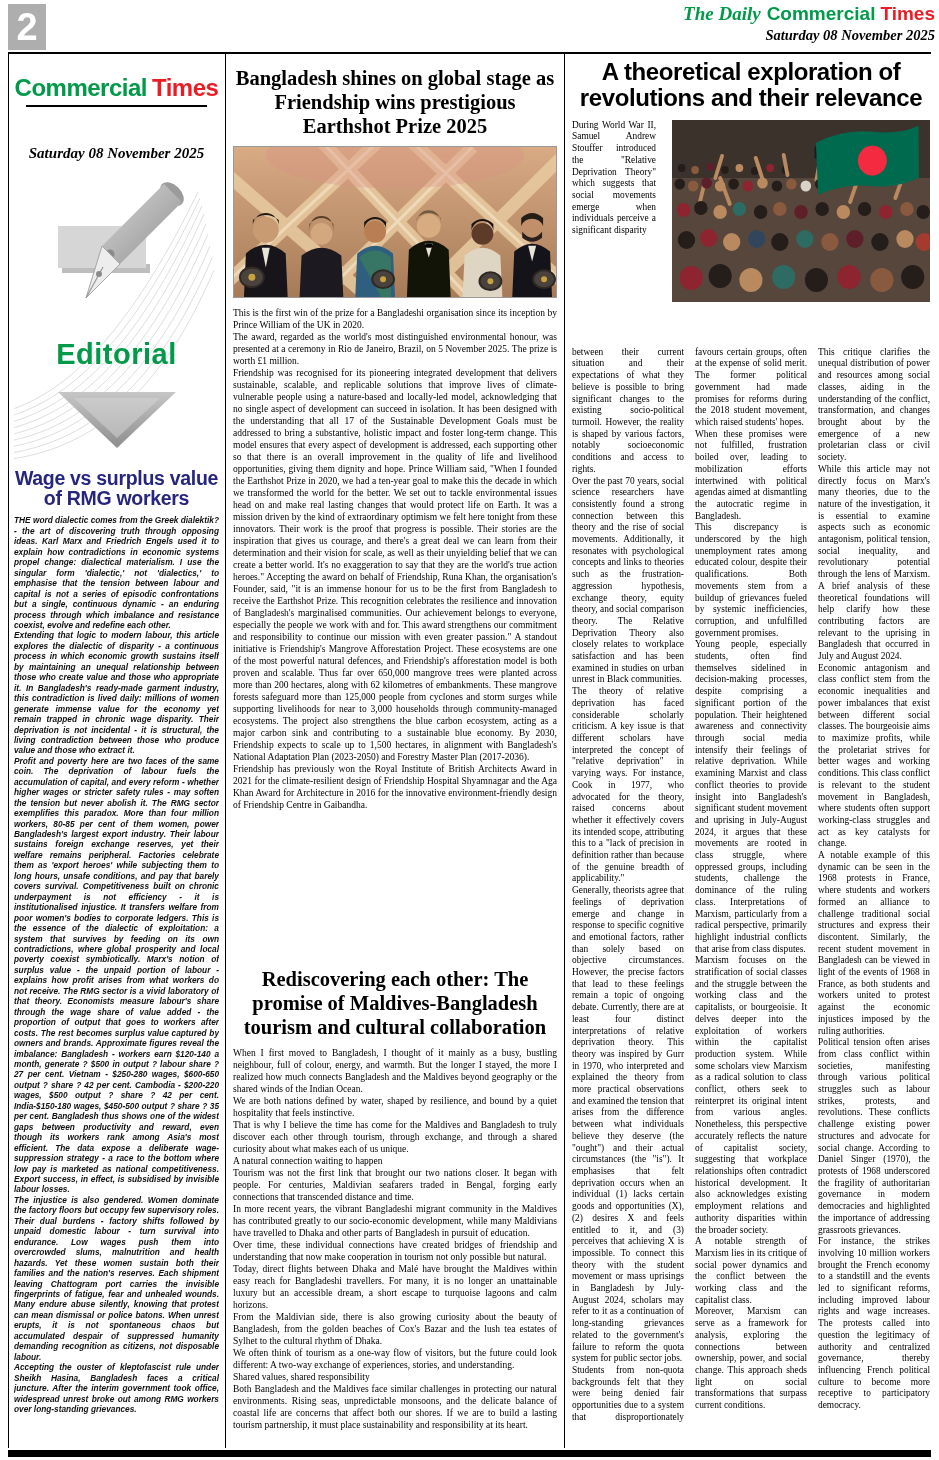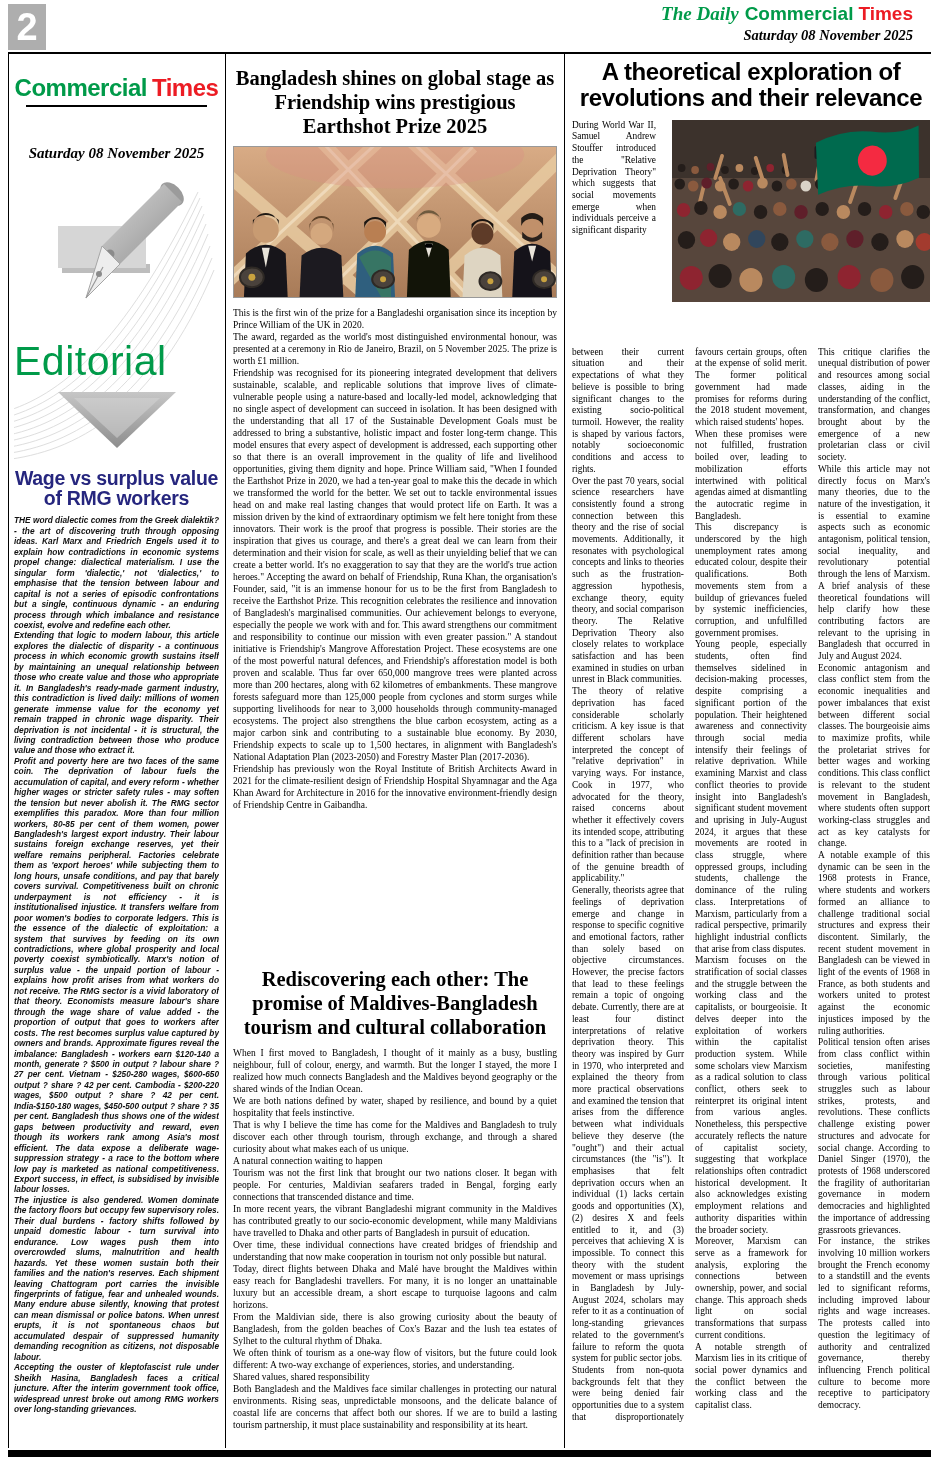--- a/index.html
+++ b/index.html
@@ -8,21 +8,21 @@
   }
   *{box-sizing:border-box; margin:0; padding:0;}
   body{background:#888; font-family:"Liberation Serif", serif;}
   .page{position:relative; width:939px; height:1460px; margin:0 auto; background:#fff; overflow:hidden;}
 
   
   .hdr{position:absolute; top:0; left:0; right:0; height:54px;}
   .page-num{position:absolute; left:8px; top:4px; width:38px; height:46px; background:#aeaeae;
     color:#fff; font-family:"Liberation Sans",sans-serif; font-weight:bold; font-size:38px;
     text-align:center; line-height:46px;}
-  .masthead{position:absolute; right:26px; top:4px; text-align:right;}
+  .masthead{position:absolute; right:4px; top:4px; text-align:right;}
   .mh-line1{font-size:19px; line-height:20px;}
   .mh-daily{font-family:"Liberation Serif",serif; font-style:italic; font-weight:bold; color:var(--green); margin-right:6px;}
   .mh-com{font-family:"Liberation Sans",sans-serif; font-weight:bold; color:var(--green);}
   .mh-times{font-family:"Liberation Sans",sans-serif; font-weight:bold; color:var(--red); margin-left:5px;}
   .mh-date{font-family:"Liberation Serif",serif; font-style:italic; font-weight:bold; font-size:14.5px; margin-top:3px;}
   .hdr-rule{position:absolute; top:52px; left:8px; right:8px; height:2px; background:#000;}
 
   
   .content{position:absolute; top:54px; left:8px; right:8px; bottom:12px; display:flex;
     border-left:1.5px solid #000;}
@@ -34,22 +34,22 @@
   
   .ct-logo{margin-top:20px; text-align:center; font-family:"Liberation Sans",sans-serif;
     font-weight:bold; font-size:24px; letter-spacing:-0.5px;}
   .ct-logo .l1{color:var(--green);} .ct-logo .l2{color:var(--red); margin-left:5px;}
   .ct-logo-rule{width:88%; height:1.5px; background:#000; margin:3px auto 0 auto;}
   .ed-date{margin-top:38px; text-align:center; font-style:italic; font-weight:bold; font-size:15px;}
   .ed-graphic{position:relative; height:292px; margin-top:8px;}
   .ed-graphic svg{display:block;}
   .sw{position:absolute; inset:0;}
   .pen{position:absolute; top:2px; left:0;}
-  .ed-label{position:absolute; top:168px; width:100%; color:var(--green);
-    font-family:"Liberation Sans",sans-serif; font-weight:normal; font-size:41px; letter-spacing:0.5px;}
+  .ed-label{position:absolute; top:168px; width:100%; text-align:center; color:var(--green);
+    font-family:"Liberation Sans",sans-serif; font-weight:bold; font-size:29px; letter-spacing:0.5px;}
   .ed-arrow{position:absolute; top:222px; left:50%; transform:translateX(-50%);}
   .ed-title{margin-top:6px; text-align:center; color:var(--navy);
     font-family:"Liberation Sans",sans-serif; font-weight:bold; font-size:19.5px; line-height:1.05;
     letter-spacing:-0.3px;}
   .ed-body{margin-top:7px; font-family:"Liberation Sans",sans-serif; font-style:italic; font-weight:bold;
     font-size:8.3px; line-height:10.45px; text-align:justify; color:#111; height:950px; overflow:hidden;}
   .ed-body p{margin:0;}
 
   
   .headline-serif{font-family:"Liberation Serif",serif; font-weight:bold; text-align:center;
@@ -333,22 +333,22 @@
       <div class="rev-cols">
           <p>between their current situation and their expectations of what they believe is possible to bring significant changes to the existing socio-political turmoil. However, the reality is shaped by various factors, notably socioeconomic conditions and access to rights.</p>
           <p>Over the past 70 years, social science researchers have consistently found a strong connection between this theory and the rise of social movements. Additionally, it resonates with psychological concepts and links to theories such as the frustration-aggression hypothesis, exchange theory, equity theory, and social comparison theory. The Relative Deprivation Theory also closely relates to workplace satisfaction and has been examined in studies on urban unrest in Black communities.</p>
           <p>The theory of relative deprivation has faced considerable scholarly criticism. A key issue is that different scholars have interpreted the concept of "relative deprivation" in varying ways. For instance, Cook in 1977, who advocated for the theory, raised concerns about whether it effectively covers its intended scope, attributing this to a "lack of precision in definition rather than because of the genuine breadth of applicability."</p>
           <p>Generally, theorists agree that feelings of deprivation emerge and change in response to specific cognitive and emotional factors, rather than solely based on objective circumstances. However, the precise factors that lead to these feelings remain a topic of ongoing debate. Currently, there are at least four distinct interpretations of relative deprivation theory. This theory was inspired by Gurr in 1970, who interpreted and explained the theory from more practical observations and examined the tension that arises from the difference between what individuals believe they deserve (the "ought") and their actual circumstances (the "is"). It emphasises that felt deprivation occurs when an individual (1) lacks certain goods and opportunities (X), (2) desires X and feels entitled to it, and (3) perceives that achieving X is impossible. To connect this theory with the student movement or mass uprisings in Bangladesh by July-August 2024, scholars may refer to it as a continuation of long-standing grievances related to the government's failure to reform the quota system for public sector jobs.</p>
           <p>Students from non-quota backgrounds felt that they were being denied fair opportunities due to a system that disproportionately favours certain groups, often at the expense of solid merit. The former political government had made promises for reforms during the 2018 student movement, which raised students' hopes.</p>
           <p>When these promises were not fulfilled, frustration boiled over, leading to mobilization efforts intertwined with political agendas aimed at dismantling the autocratic regime in Bangladesh.</p>
           <p>This discrepancy is underscored by the high unemployment rates among educated colour, despite their qualifications. Both movements stem from a buildup of grievances fueled by systemic inefficiencies, corruption, and unfulfilled government promises.</p>
           <p>Young people, especially students, often find themselves sidelined in decision-making processes, despite comprising a significant portion of the population. Their heightened awareness and connectivity through social media intensify their feelings of relative deprivation. While examining Marxist and class conflict theories to provide insight into Bangladesh's significant student movement and uprising in July-August 2024, it argues that these movements are rooted in class struggle, where oppressed groups, including students, challenge the dominance of the ruling class. Interpretations of Marxism, particularly from a radical perspective, primarily highlight industrial conflicts that arise from class disputes.</p>
           <p>Marxism focuses on the stratification of social classes and the struggle between the working class and the capitalists, or bourgeoisie. It delves deeper into the exploitation of workers within the capitalist production system. While some scholars view Marxism as a radical solution to class conflict, others seek to reinterpret its original intent from various angles. Nonetheless, this perspective accurately reflects the nature of capitalist society, suggesting that workplace relationships often contradict historical development. It also acknowledges existing employment relations and authority disparities within the broader society.</p>
+          <p>A notable strength of Marxism lies in its critique of social power dynamics and the conflict between the working class and the capitalist class.</p>
           <p>Moreover, Marxism can serve as a framework for analysis, exploring the connections between ownership, power, and social change. This approach sheds light on social transformations that surpass current conditions.</p>
-          <p>A notable strength of Marxism lies in its critique of social power dynamics and the conflict between the working class and the capitalist class.</p>
           <p>This critique clarifies the unequal distribution of power and resources among social classes, aiding in the understanding of the conflict, transformation, and changes brought about by the emergence of a new proletarian class or civil society.</p>
           <p>While this article may not directly focus on Marx's many theories, due to the nature of the investigation, it is essential to examine aspects such as economic antagonism, political tension, social inequality, and revolutionary potential through the lens of Marxism. A brief analysis of these theoretical foundations will help clarify how these contributing factors are relevant to the uprising in Bangladesh that occurred in July and August 2024.</p>
           <p>Economic antagonism and class conflict stem from the economic inequalities and power imbalances that exist between different social classes. The bourgeoisie aims to maximize profits, while the proletariat strives for better wages and working conditions. This class conflict is relevant to the student movement in Bangladesh, where students often support working-class struggles and act as key catalysts for change.</p>
           <p>A notable example of this dynamic can be seen in the 1968 protests in France, where students and workers formed an alliance to challenge traditional social structures and express their discontent. Similarly, the recent student movement in Bangladesh can be viewed in light of the events of 1968 in France, as both students and workers united to protest against the economic injustices imposed by the ruling authorities.</p>
           <p>Political tension often arises from class conflict within societies, manifesting through various political struggles such as labour strikes, protests, and revolutions. These conflicts challenge existing power structures and advocate for social change. According to Daniel Singer (1970), the protests of 1968 underscored the fragility of authoritarian governance in modern democracies and highlighted the importance of addressing grassroots grievances.</p>
           <p>For instance, the strikes involving 10 million workers brought the French economy to a standstill and the events led to significant reforms, including improved labour rights and wage increases. The protests called into question the legitimacy of authority and centralized governance, thereby influencing French political culture to become more receptive to participatory democracy.</p>
         </div>
     </div>
   </div>
 

